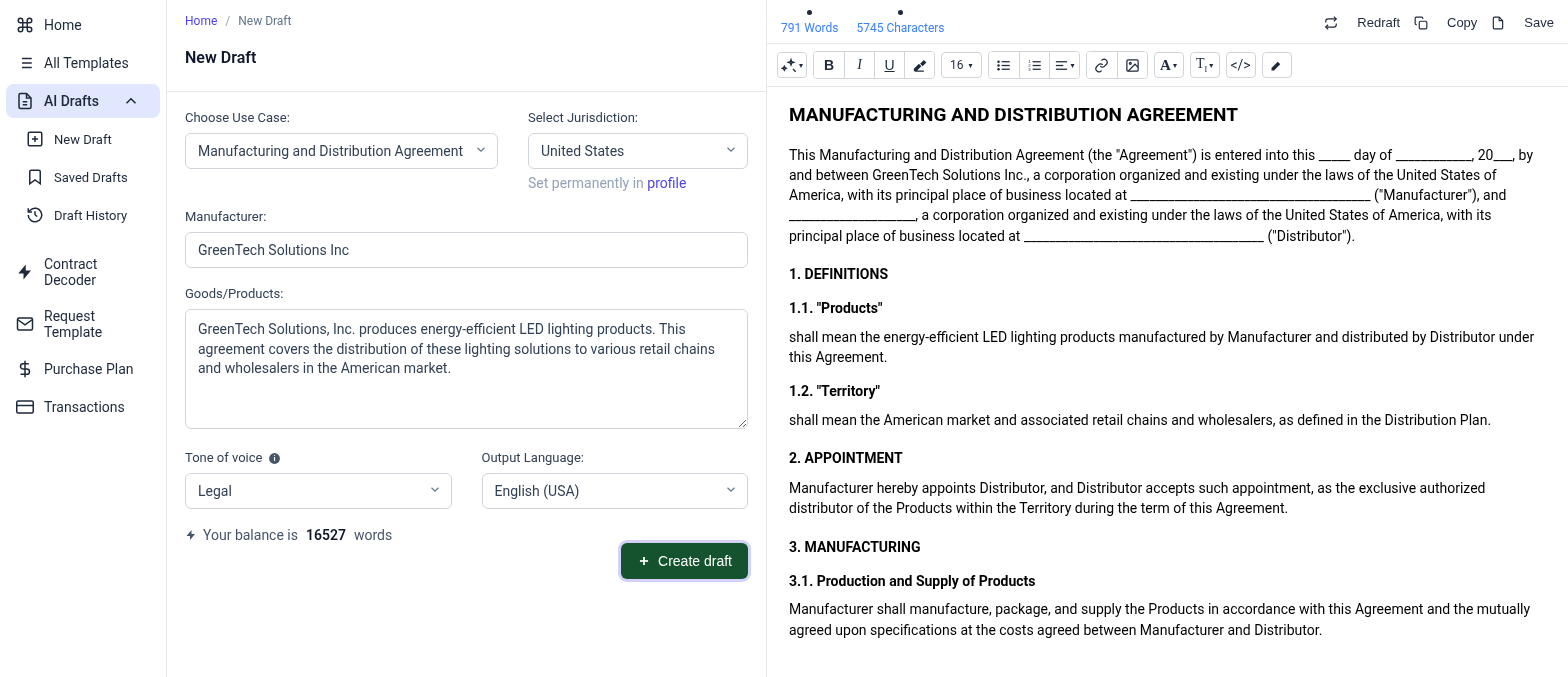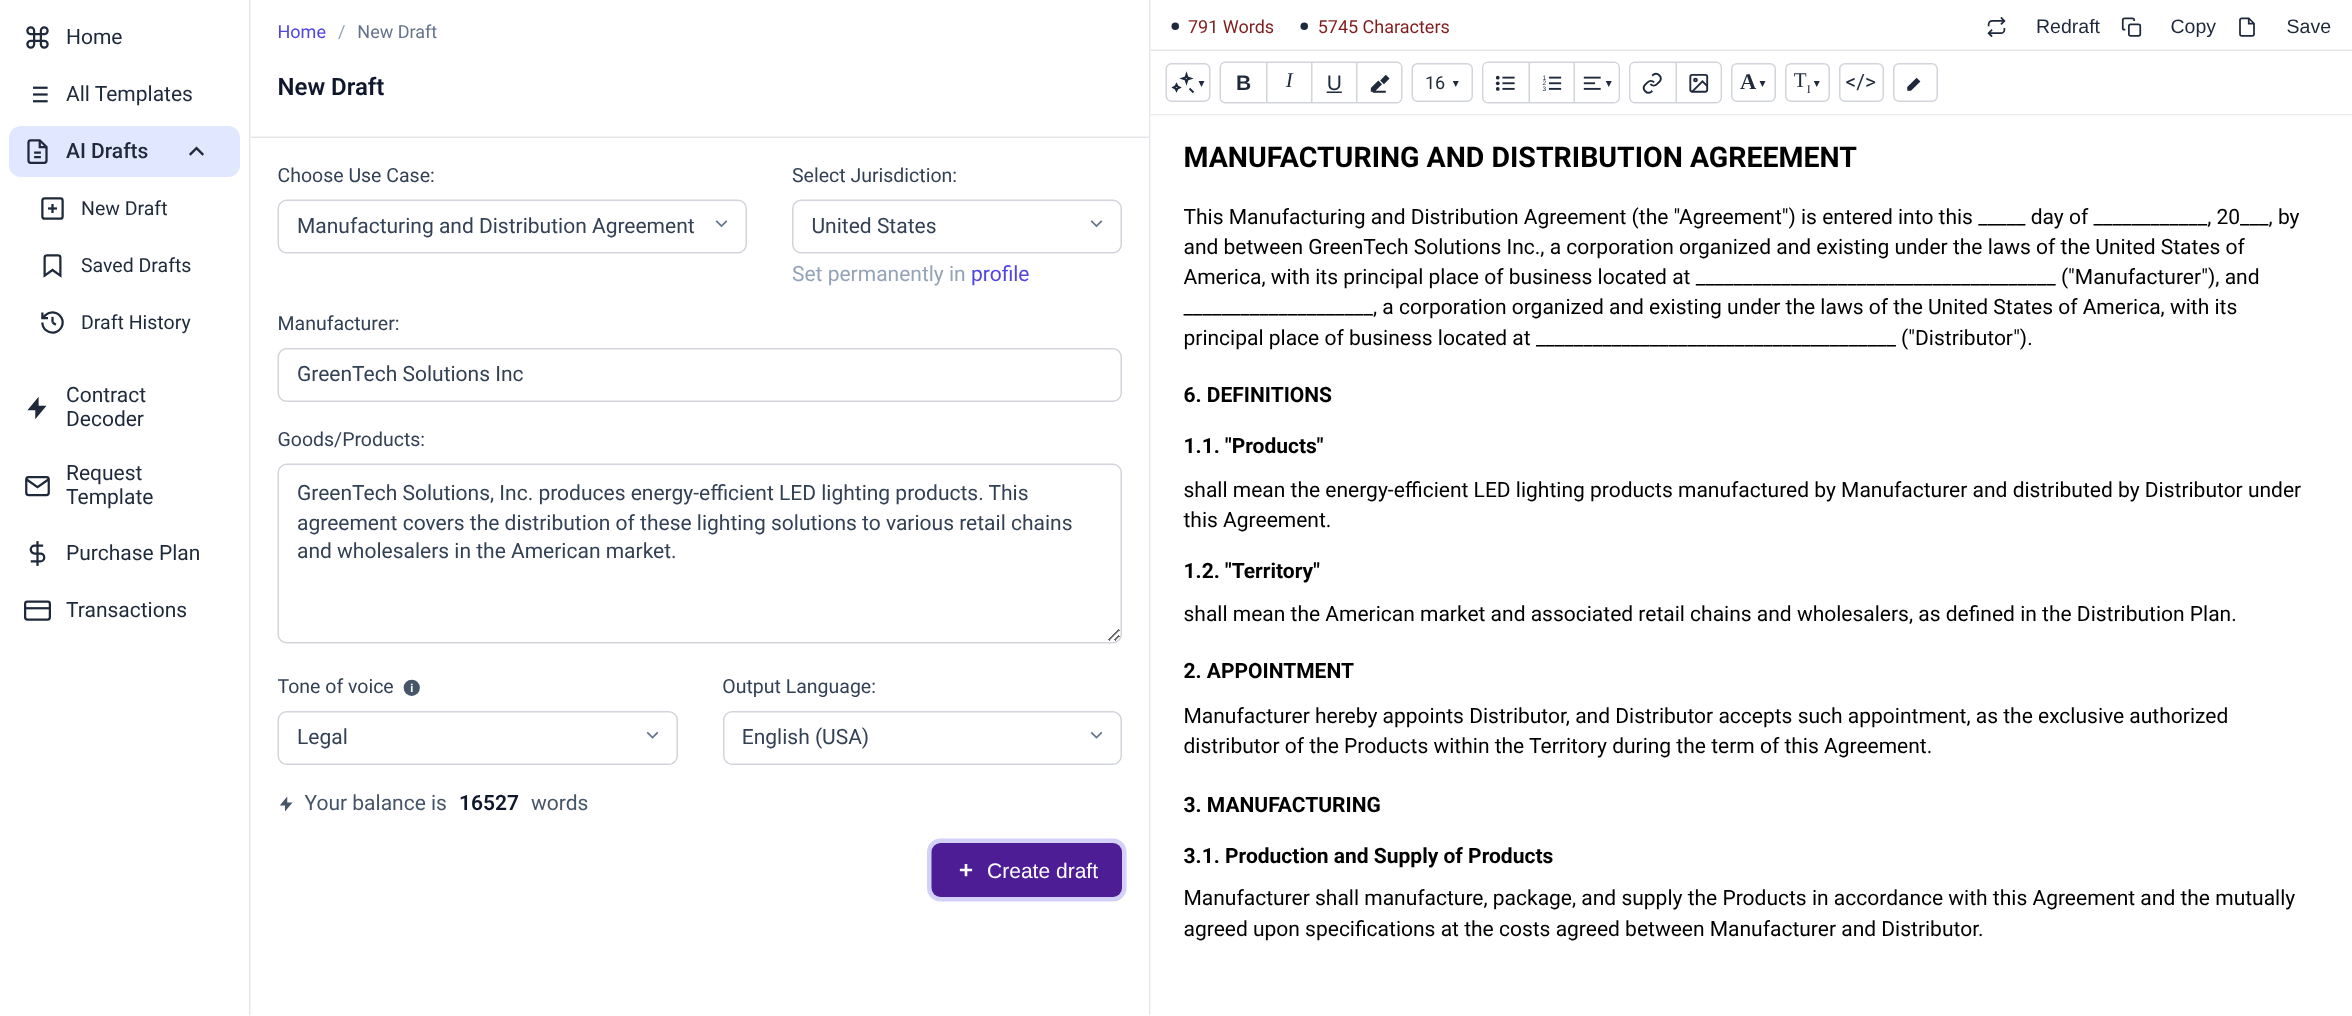--- a/index.html
+++ b/index.html
@@ -149,22 +149,21 @@
       display: flex;
       align-items: center;
       font-size: 14px;
       color: #475569;
       margin-top: 12px;
       gap: 6px;
     }
     .balance .num { font-weight: 600; color: #0f172a; margin: 0 2px; }
     .create-btn {
       float: right;
-      margin-top: 18px;
-      background: #4c1d95;
+      background: #14532d;
       color: #fff;
       border: none;
       border-radius: 6px;
       padding: 10px 16px;
       font-size: 14px;
       font-weight: 500;
       cursor: pointer;
       display: inline-flex;
       align-items: center;
       gap: 7px;
@@ -178,21 +177,21 @@
       flex-direction: column;
       overflow: hidden;
     }
     .editor-topbar {
       display: flex;
       align-items: center;
       padding: 10px 14px 8px;
       font-size: 12px;
       gap: 18px;
     }
-    .editor-topbar .stat { display:flex; align-items:center; gap:6px; color:#7f1d1d; }
+    .editor-topbar .stat { display:flex; align-items:center; gap:6px; color:#3b82f6;flex-direction:column; }
     .dot { width:5px; height:5px; border-radius:50%; background:#1e293b; display:inline-block; }
     .editor-actions { margin-left:auto; display:flex; gap:14px; }
     .action-btn {
       background:none; border:none; cursor:pointer; font-size:13px;
       display:inline-flex; align-items:center; gap:19px; color:#1e293b;
     }
     .toolbar {
       border-top: 1px solid #e5e7eb;
       border-bottom: 1px solid #e5e7eb;
       padding: 7px 10px;
@@ -592,21 +591,21 @@
       <div class="tb-single">
         <svg width="15" height="15" viewBox="0 0 24 24" fill="currentColor">
             <path d="M4 20h4l10-10-4-4L4 16z"></path>
           </svg>
       </div>
     </div>
 
     <div class="editor-body">
       <h1>MANUFACTURING AND DISTRIBUTION AGREEMENT</h1>
       <p>This Manufacturing and Distribution Agreement (the "Agreement") is entered into this _____ day of ____________, 20___, by and between GreenTech Solutions Inc., a corporation organized and existing under the laws of the United States of America, with its principal place of business located at ______________________________________ ("Manufacturer"), and ____________________, a corporation organized and existing under the laws of the United States of America, with its principal place of business located at ______________________________________ ("Distributor").</p>
-      <h3>6. DEFINITIONS</h3>
+      <h3>1. DEFINITIONS</h3>
       <h4>1.1. "Products"</h4>
       <p>shall mean the energy-efficient LED lighting products manufactured by Manufacturer and distributed by Distributor under this Agreement.</p>
       <h4>1.2. "Territory"</h4>
       <p>shall mean the American market and associated retail chains and wholesalers, as defined in the Distribution Plan.</p>
       <h3>2. APPOINTMENT</h3>
       <p>Manufacturer hereby appoints Distributor, and Distributor accepts such appointment, as the exclusive authorized distributor of the Products within the Territory during the term of this Agreement.</p>
       <h3>3. MANUFACTURING</h3>
       <h4>3.1. Production and Supply of Products</h4>
       <p>Manufacturer shall manufacture, package, and supply the Products in accordance with this Agreement and the mutually agreed upon specifications at the costs agreed between Manufacturer and Distributor.</p>
     </div>

